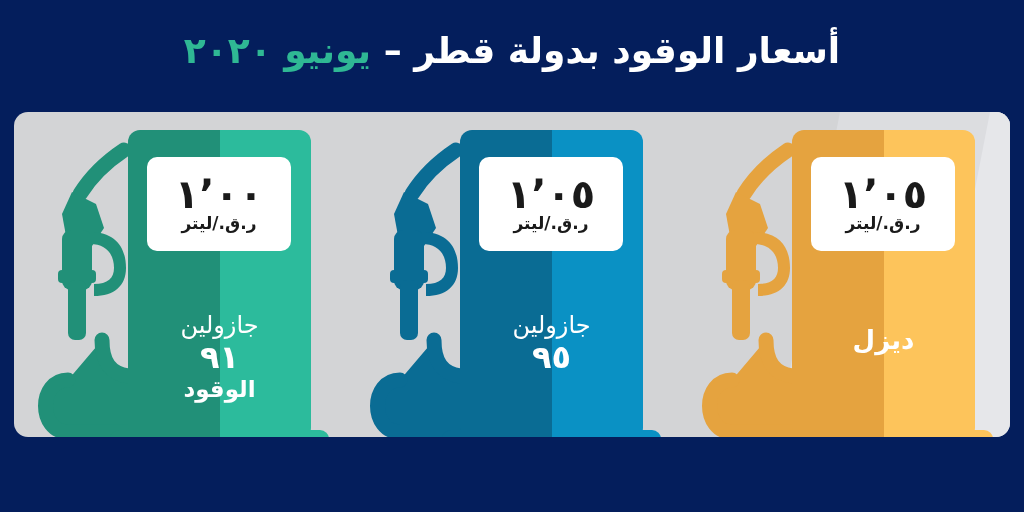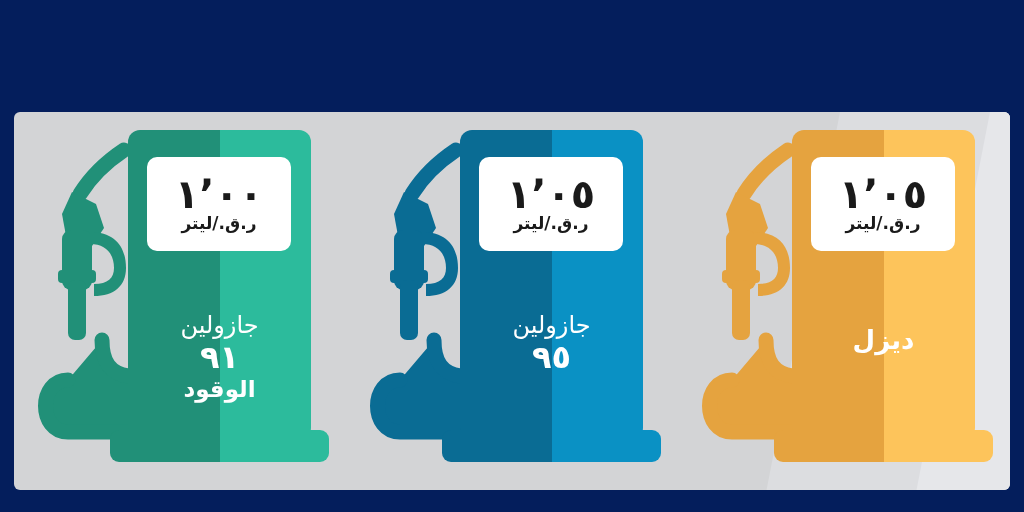--- a/index.html
+++ b/index.html
@@ -48,23 +48,23 @@
   .title .accent {
     color: #2fb894;
   }
 
   
   .card {
     position: absolute;
     left: 14px;
     top: 112px;
     width: 996px;
-    height: 378px;
+    height: 325px;
     background: #d3d4d6;
-    border-radius: 6px;
+    border-radius: 14px;
     overflow: hidden;
   }
   .card-sheen {
     position: absolute;
     top: 0;
     right: -40px;
     width: 210px;
     height: 378px;
     background: #dcdde0;
     transform: skewX(-11deg);
@@ -235,20 +235,26 @@
     font-size: 26px;
     font-weight: bold;
     padding-top: 14px;
   }
 </style>
 </head>
 <body>
 
 <div class="infographic" style="background: rgb(4, 30, 92);">
 
+  <div class="header">
+    <div class="title" style="color: rgb(255, 255, 255);">
+      <span>أسعار الوقود بدولة قطر –</span>
+      <span class="accent" style="color: rgb(47, 184, 148);">يونيو ٢٠٢٠</span>
+    </div>
+  </div>
 
   <div class="card" style="background: rgb(211, 212, 214);">
     <div class="card-sheen"></div>
     <div class="card-sheen2"></div>
 
     <div class="pumps">
 
       <div class="pump-slot">
         <div class="pump">
           <div class="pump-inner">

